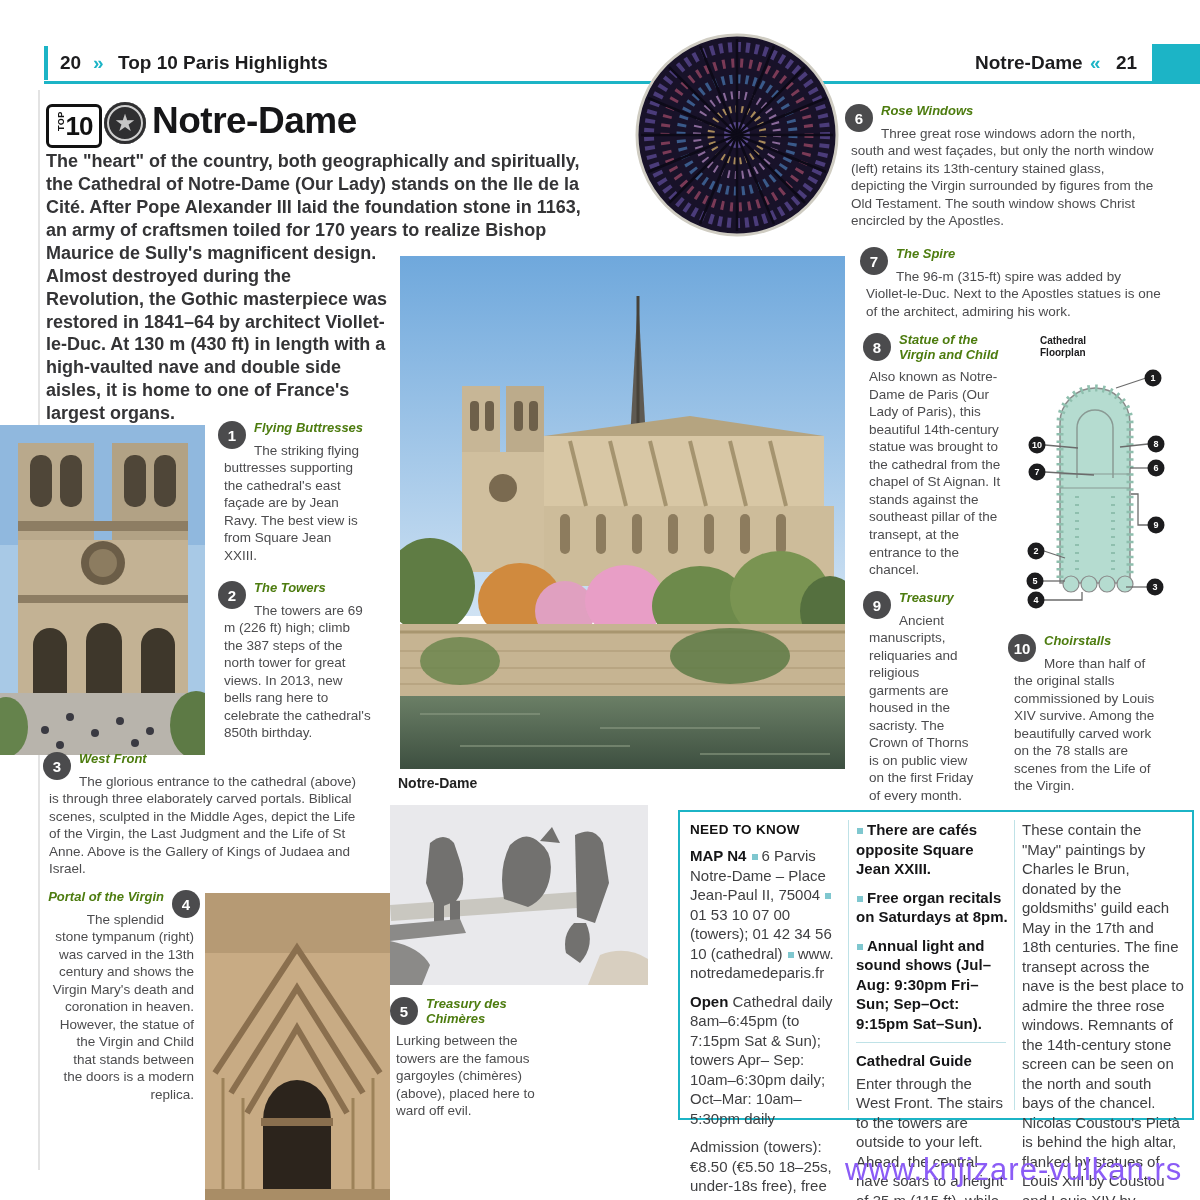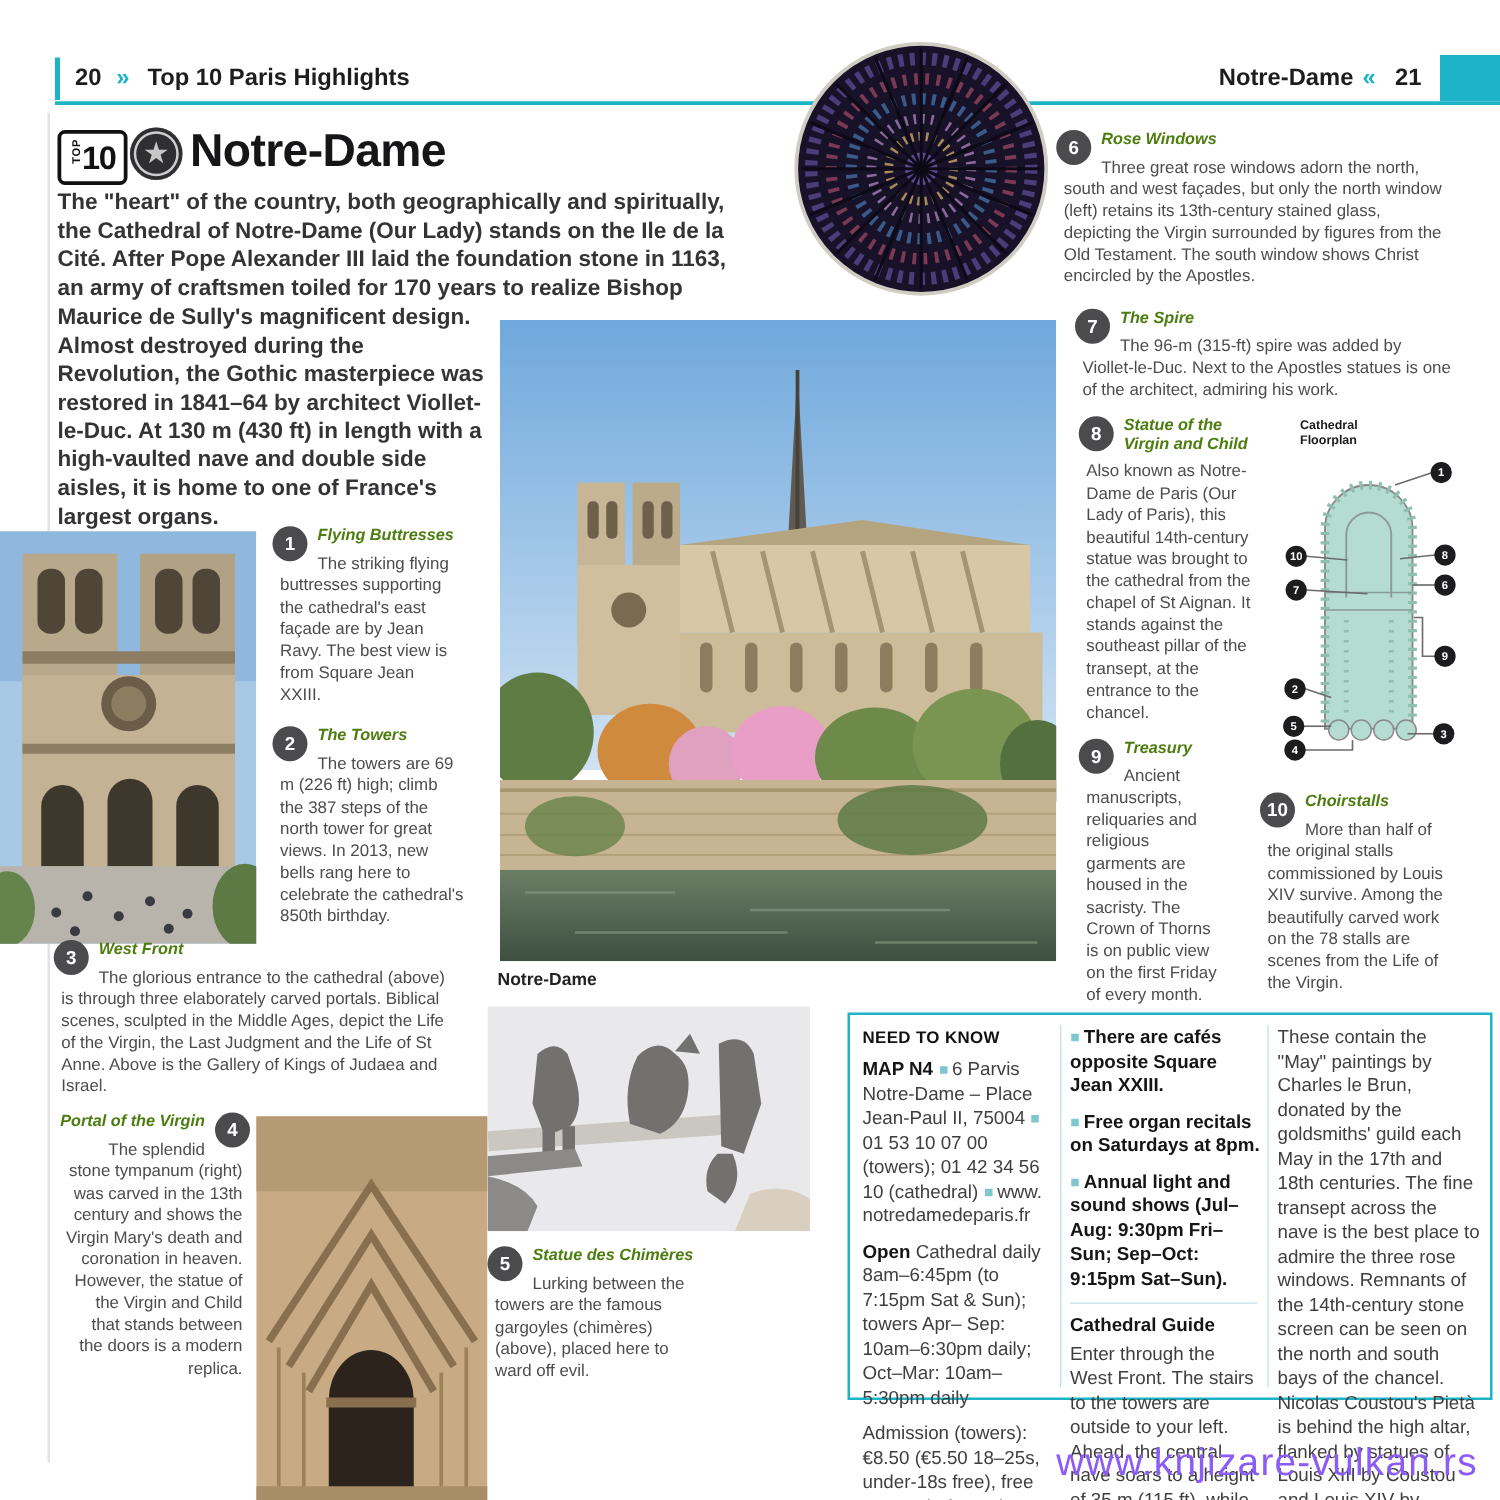--- a/index.html
+++ b/index.html
@@ -269,21 +269,21 @@
   </div>
 
   <div class="item item-right abs" style="left:45px;top:890px;width:155px;">
     <span class="numc numc-r">4</span>
     <h3>Portal of the Virgin</h3>
     <p>The splendid stone tympanum (right) was carved in the 13th century and shows the Virgin Mary's death and coronation in heaven. However, the statue of the Virgin and Child that stands between the doors is a modern replica.</p>
   </div>
 
   <div class="item abs" style="left:390px;top:997px;width:172px;">
     <span class="numc">5</span>
-    <h3>Statue des Chimères</h3>
+    <h3>Treasury des Chimères</h3>
     <p>Lurking between the towers are the famous gargoyles (chimères) (above), placed here to ward off evil.</p>
   </div>
 
   <div class="item abs" style="left:845px;top:104px;width:318px;">
     <span class="numc">6</span>
     <h3>Rose Windows</h3>
     <p>Three great rose windows adorn the north, south and west façades, but only the north window (left) retains its 13th-century stained glass, depicting the Virgin surrounded by figures from the Old Testament. The south window shows Christ encircled by the Apostles.</p>
   </div>
 
   <div class="item abs" style="left:860px;top:247px;width:308px;">

